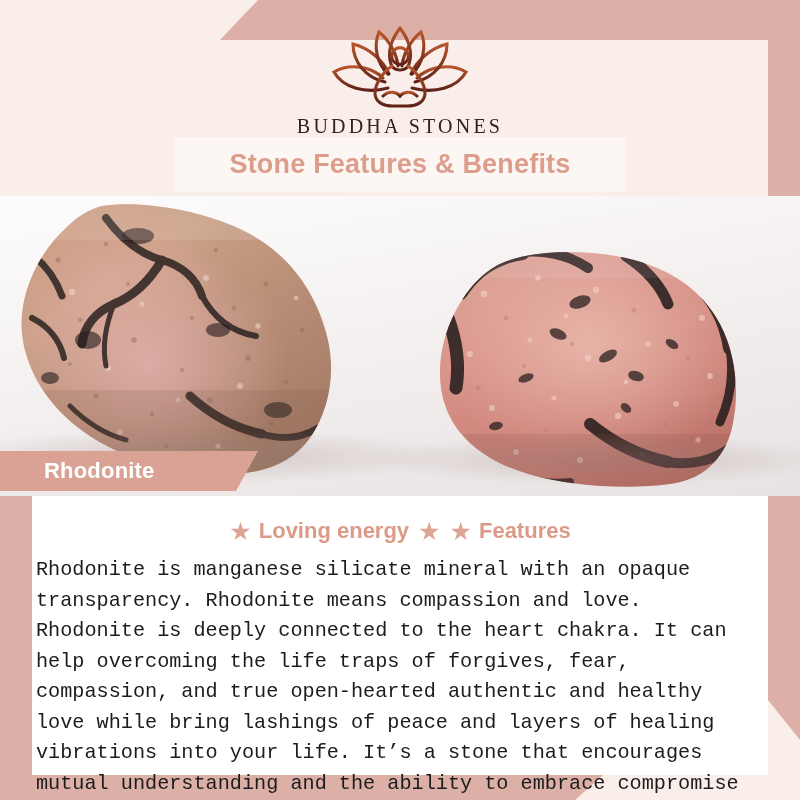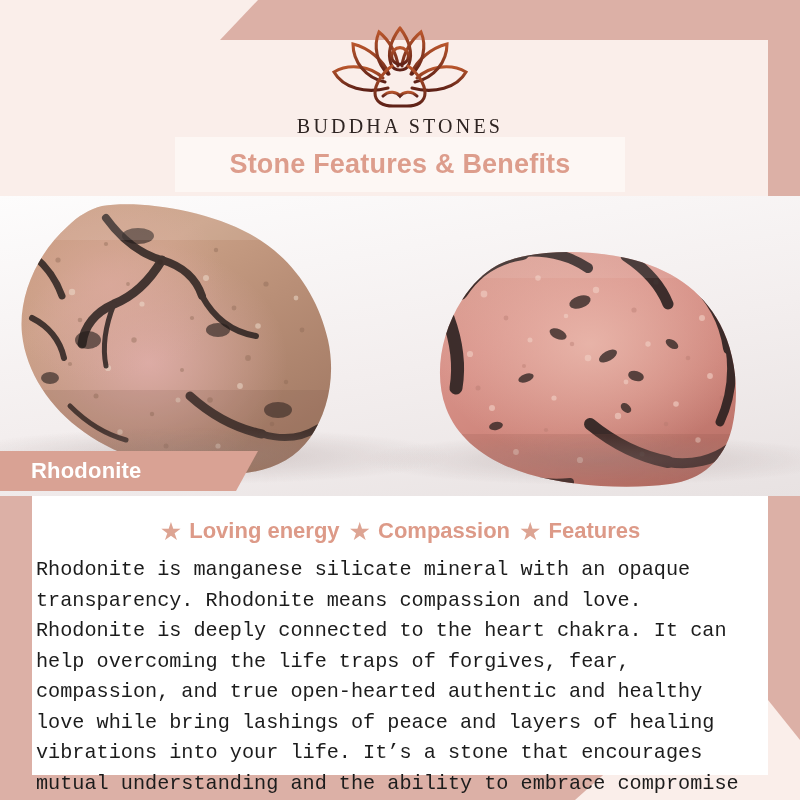--- a/index.html
+++ b/index.html
@@ -73,21 +73,21 @@
 
   
   #name-badge {
     position:absolute; top:451px; left:0; width:258px; height:40px;
     background:#d9a294;
     clip-path: polygon(0 0, 258px 0, 236px 40px, 0 40px);
     display:flex; align-items:center;
   }
   #name-badge-text {
     color:#ffffff; font-size:22px; font-weight:bold;
-    padding-left:31px; letter-spacing:0.2px;
+    padding-left:44px; letter-spacing:0.2px;
   }
 
   
   #content-panel {
     position:absolute; top:496px; left:32px; width:736px; height:279px;
     background:#ffffff;
   }
 
   #keywords {
     display:flex; align-items:center; justify-content:center;
@@ -337,21 +337,20 @@
 
 <div id="content-panel">
 
   <div id="keywords">
     <div class="kw-group">
       <span class="kw-star">★</span>
       <span class="kw-label">Loving energy</span>
     </div>
     <div class="kw-group">
       <span class="kw-star">★</span>
-      <span class="kw-label">Compassion</span>
     </div>
     <div class="kw-group">
       <span class="kw-star">★</span>
       <span class="kw-label">Features</span>
     </div>
   </div>
 
   <p id="body-text">Rhodonite is manganese silicate mineral with an opaque transparency. Rhodonite means compassion and love. Rhodonite is deeply connected to the heart chakra. It can help overcoming the life traps of forgives, fear, compassion, and true open-hearted authentic and healthy love while bring lashings of peace and layers of healing vibrations into your life. It’s a stone that encourages mutual understanding and the ability to embrace compromise from a place of pure and honest acceptance.</p>
 </div>
 

